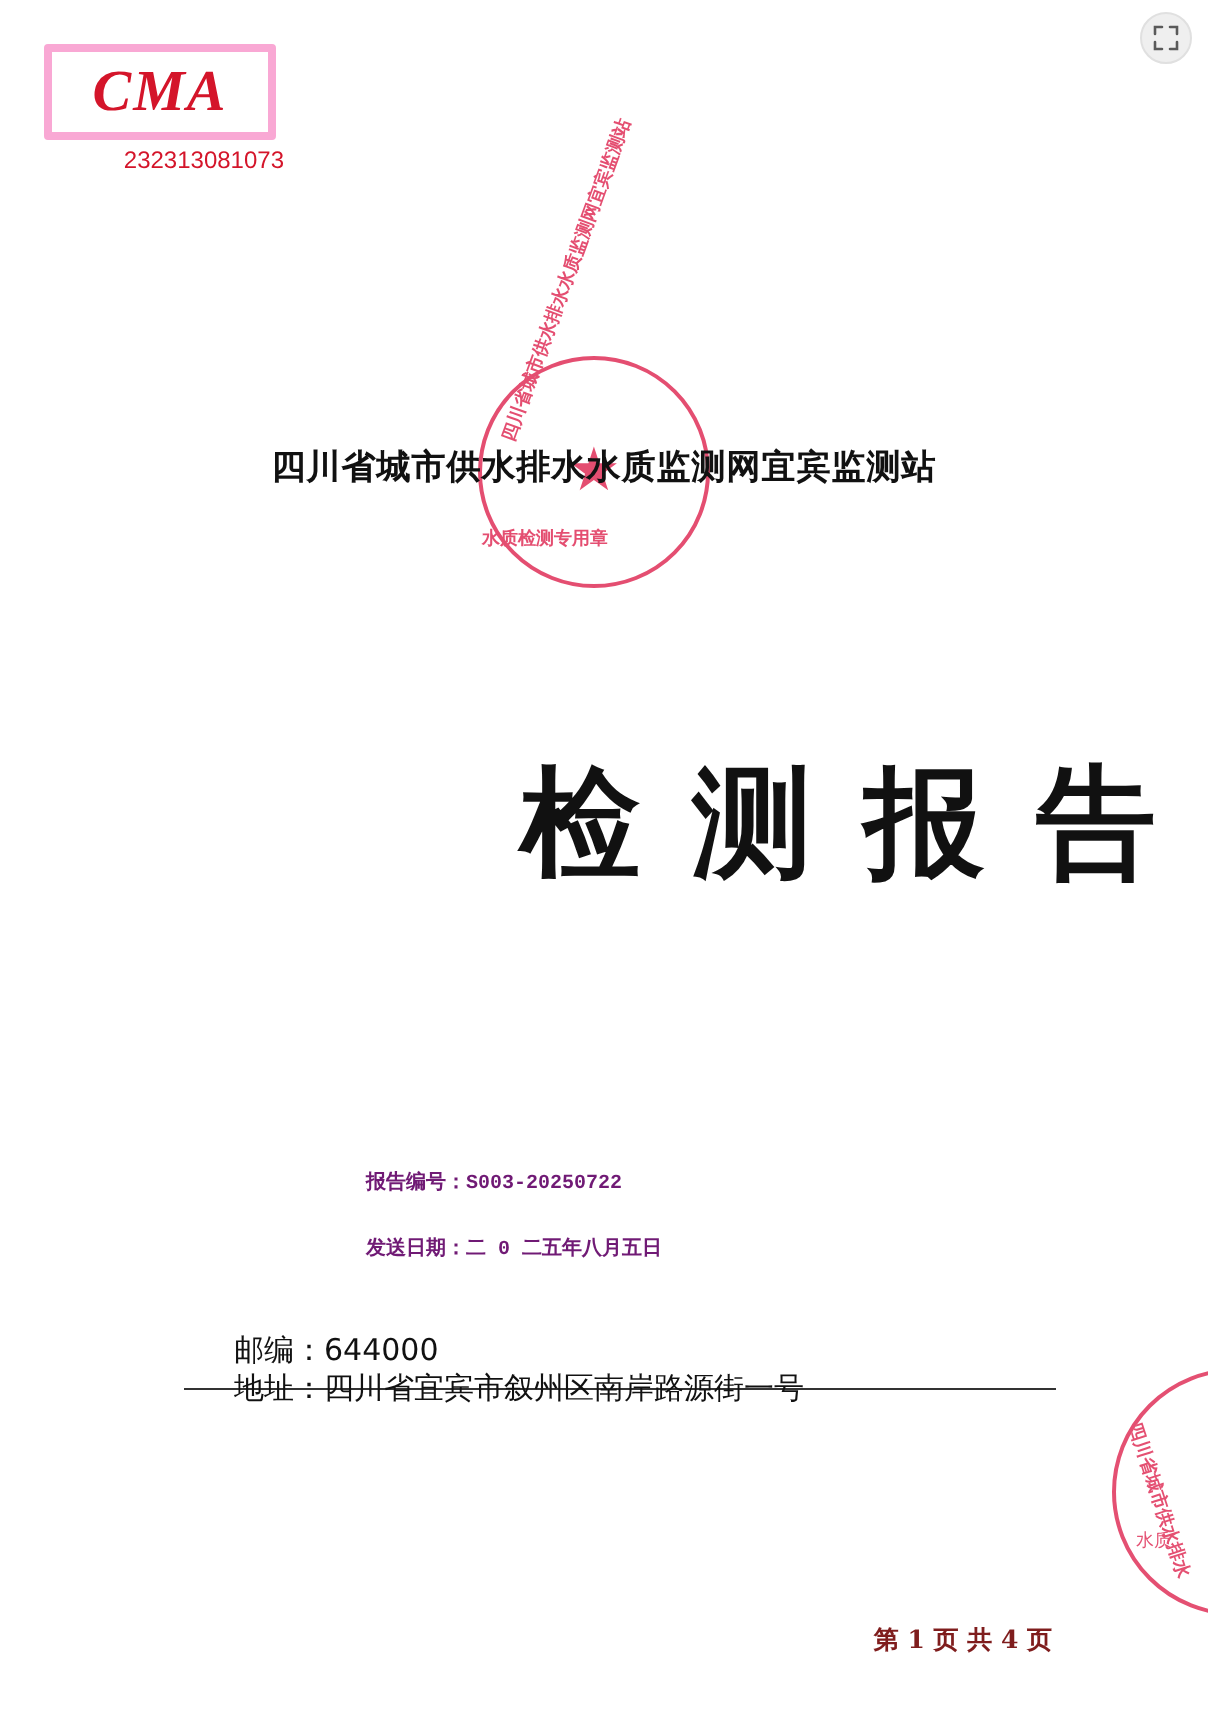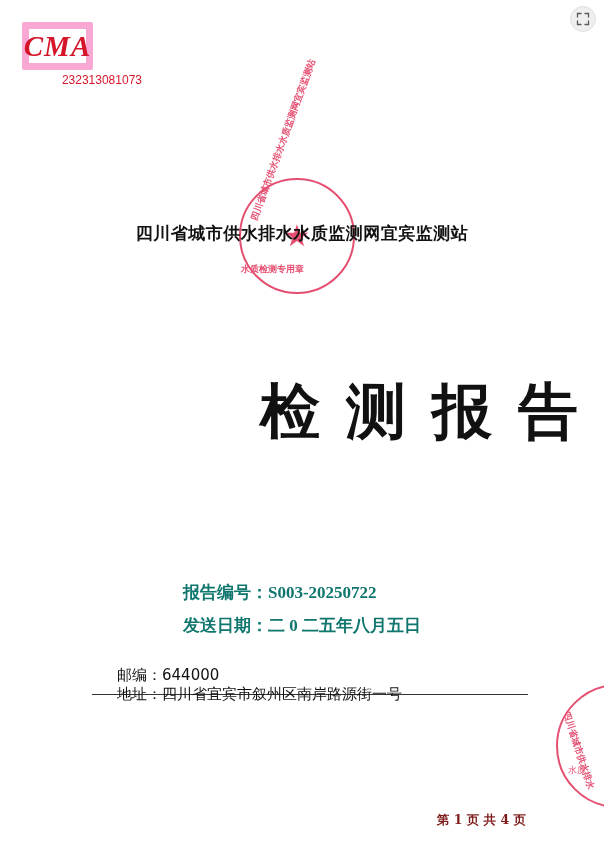--- a/index.html
+++ b/index.html
@@ -33,23 +33,23 @@
   .expand-btn svg { display: block; }
 
   
   .cma-block {
     position: absolute;
     left: 22px;
     top: 22px;
     width: 120px;
   }
   .cma-box {
-    width: 71px;
+    width: 116px;
     height: 48px;
-    border: 7px solid #f9a8d4;
+    border: 4px solid #f9a8d4;
     box-sizing: border-box;
     position: relative;
     border-radius: 2px;
   }
   .cma-text {
     position: absolute;
     left: 0; top: 0; right: 0; bottom: 0;
     display: flex;
     align-items: center;
     justify-content: center;
@@ -184,24 +184,24 @@
     color: #111;
     letter-spacing: 26px;
     text-indent: 26px;
   }
 
   
   .meta {
     position: absolute;
     left: 183px;
     top: 576px;
-    font-family: Liberation Serif, serif;
-    font-size: 17px;
-    font-weight: bold;
-    color: #0f766e;
+    font-family: Liberation Mono, monospace;
+    font-size: 10px;
+    font-weight: bold;
+    color: #701a75;
     line-height: 33px;
   }
   .meta-row { white-space: nowrap; }
   .meta-label { }
   .meta-value { }
 
   
   .footer-rule {
     position: absolute;
     left: 92px;

